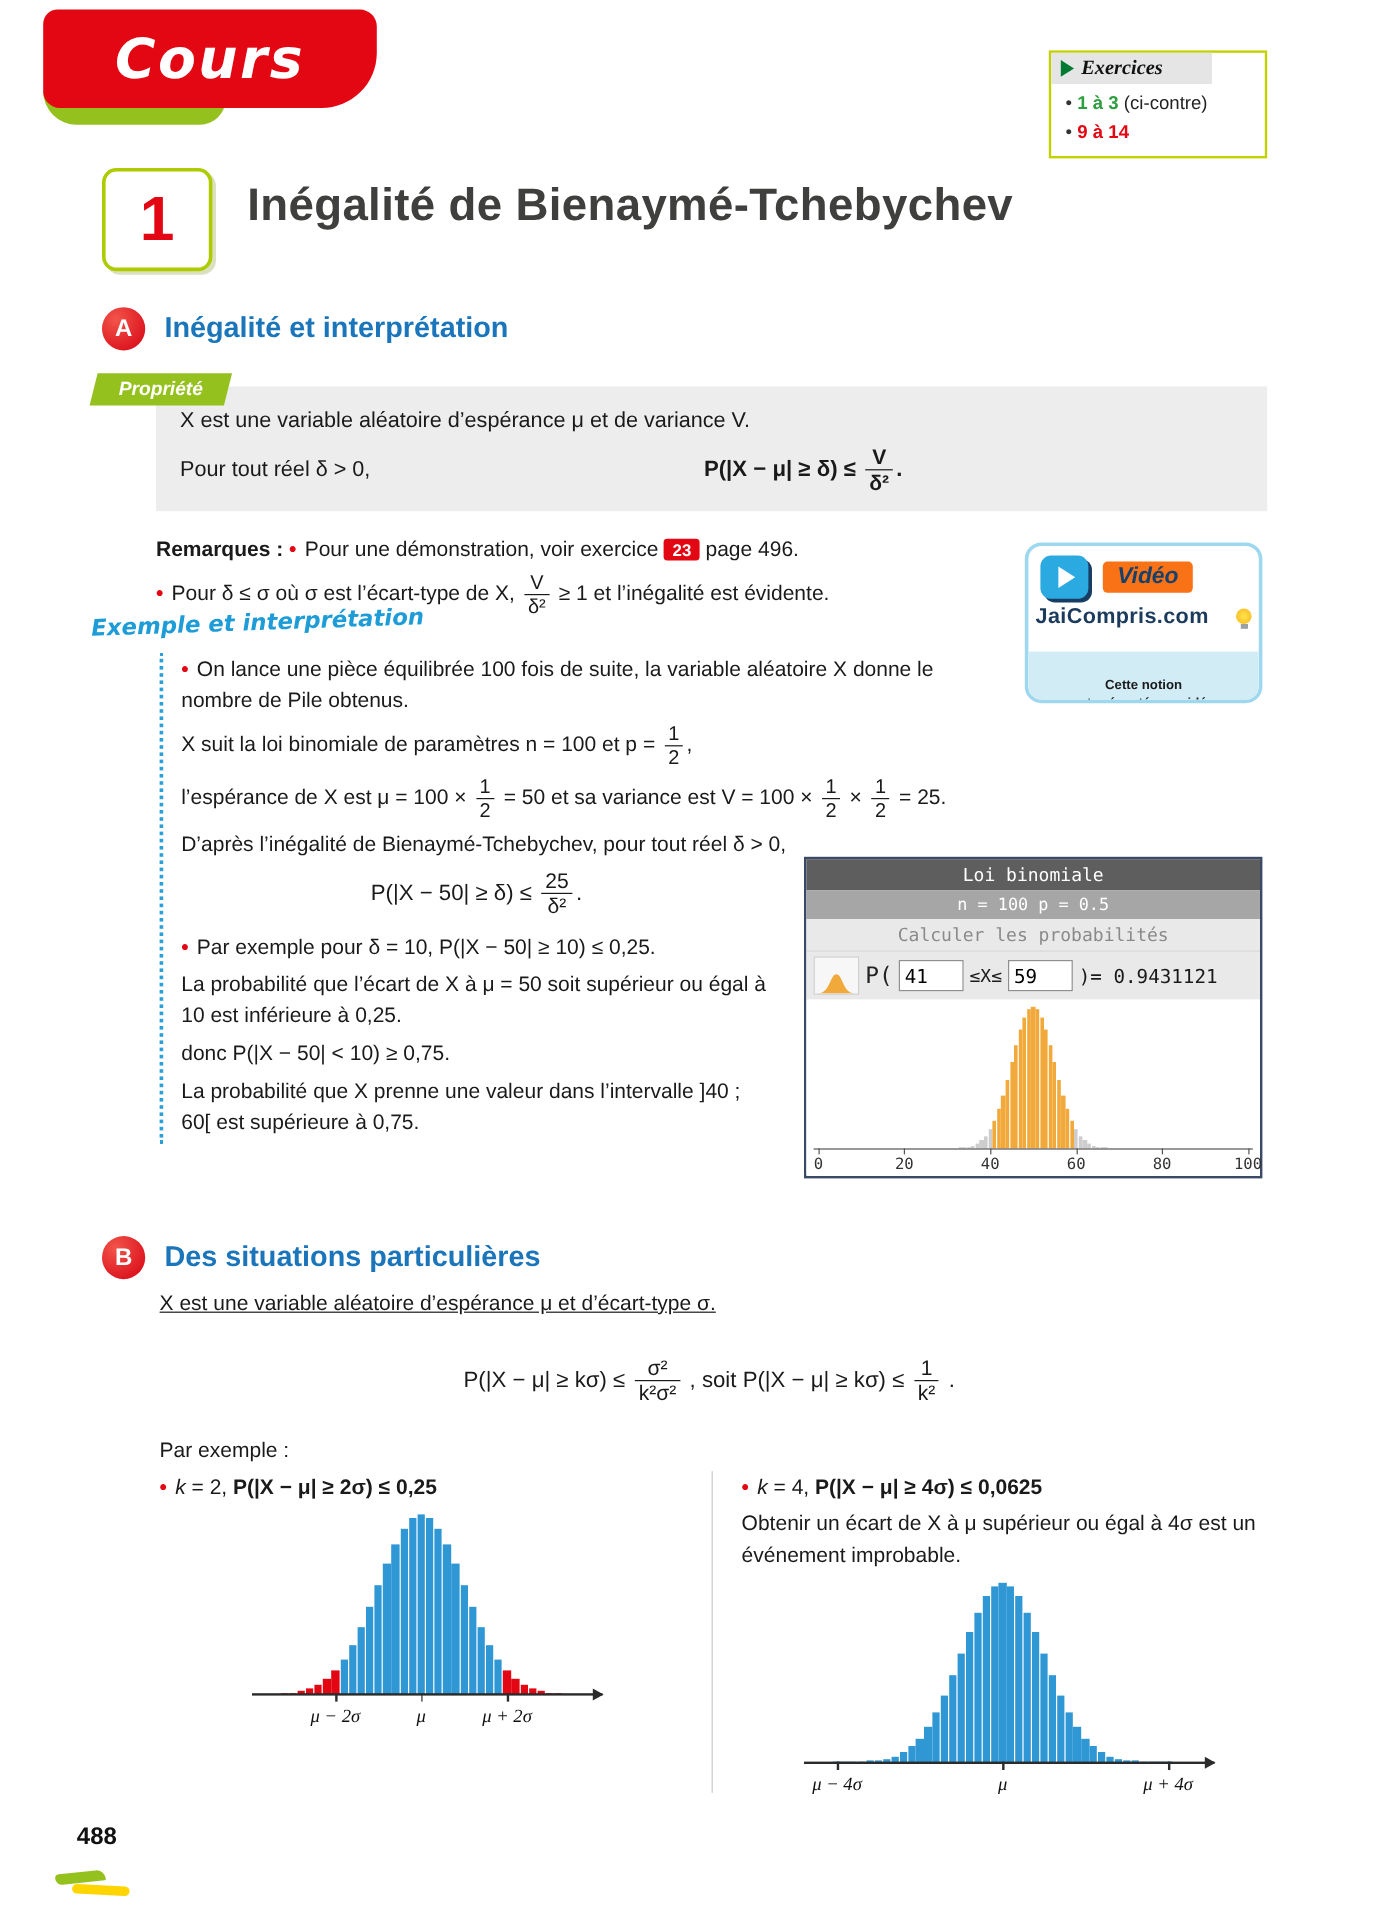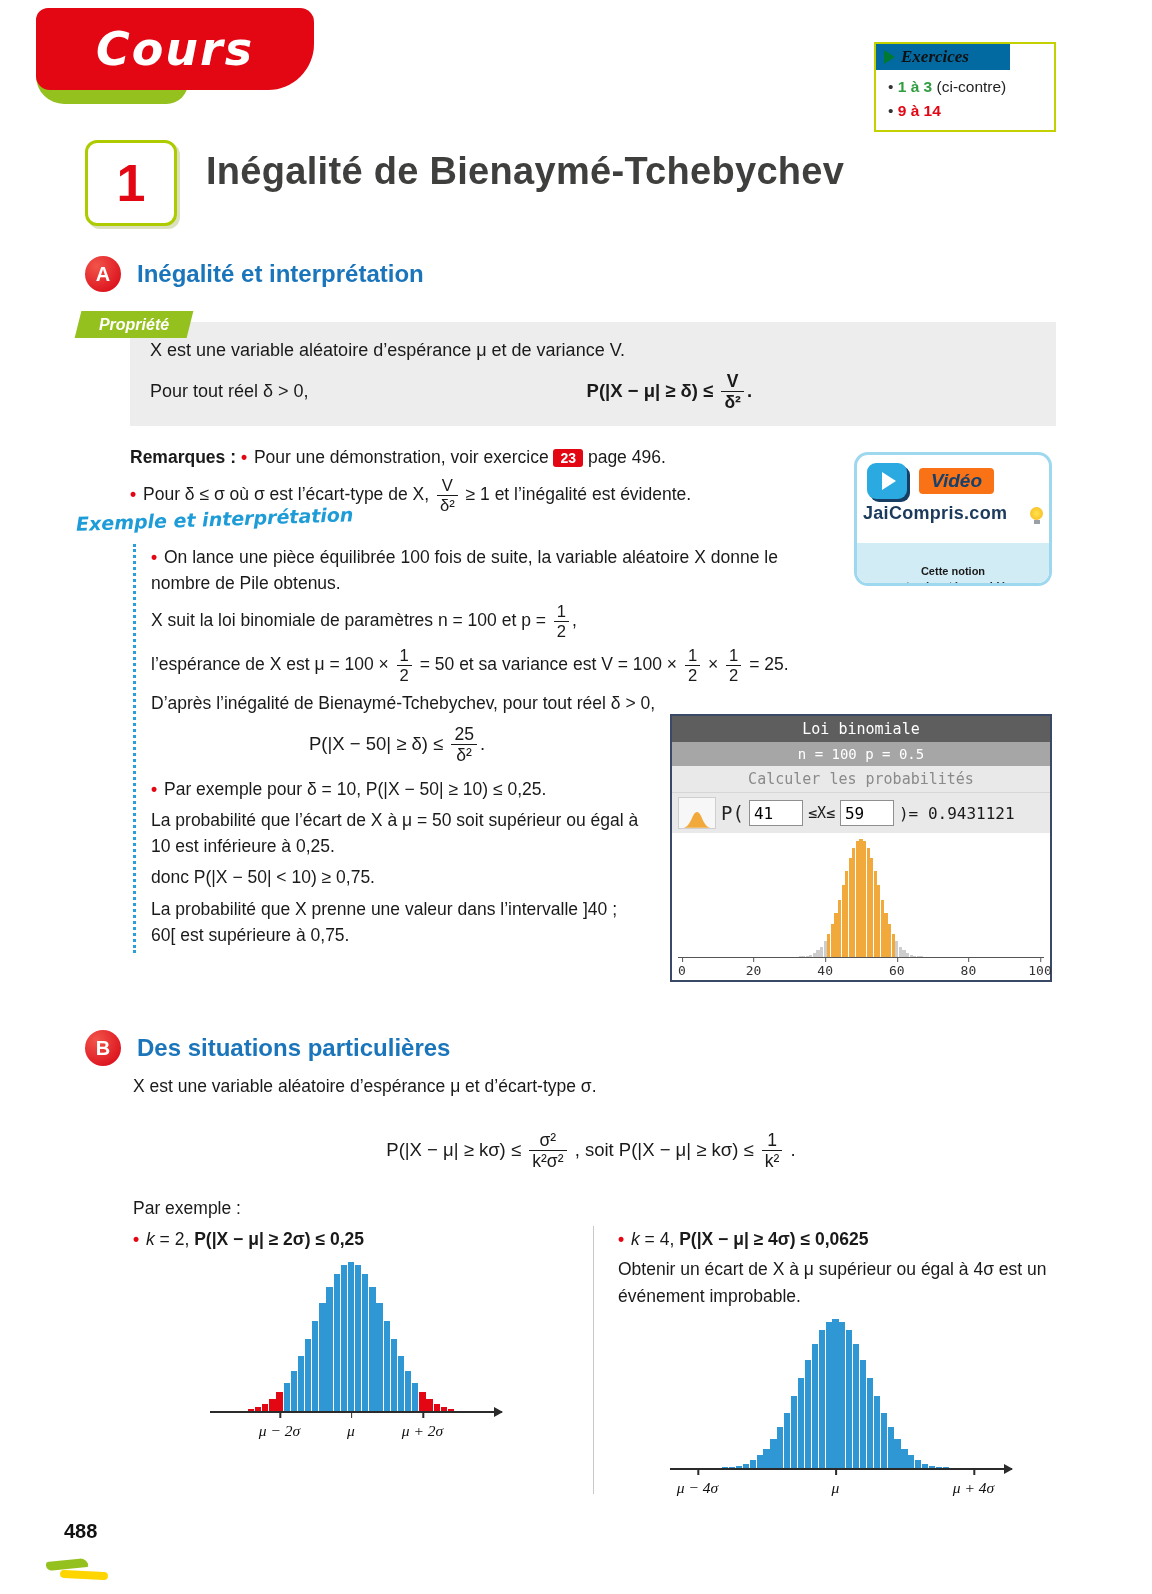--- a/index.html
+++ b/index.html
@@ -10,21 +10,21 @@
   .cours-swoosh { position:absolute; left:36px; top:76px; width:152px; height:28px;
                   background:#95c11f; border-radius:0 0 46px 60px; z-index:1; }
   .cours-tab { position:absolute; left:36px; top:8px; width:278px; height:82px; background:#e30613;
                border-radius:12px 14px 46px 14px; display:flex; align-items:center; justify-content:center; z-index:2; }
   .cours-text { color:#fff; font-style:italic; font-weight:bold; font-size:46px; letter-spacing:2px;
                 font-family:"DejaVu Sans",sans-serif; }
 
   
   .ex-box { position:absolute; left:874px; top:42px; width:178px; background:#fff;
             border:2px solid #c3d100; z-index:2; }
-  .ex-tab { display:flex; align-items:center; gap:6px; background:#0369a1; padding:3px 8px; width:118px; }
+  .ex-tab { display:flex; align-items:center; gap:6px; background:#e5e5e5; padding:3px 8px; width:118px; }
   .ex-arrow { width:0; height:0; border-left:11px solid #007a33; border-top:7px solid transparent; border-bottom:7px solid transparent; }
   .ex-title { font-family:"Liberation Serif","DejaVu Serif",serif; font-style:italic; font-weight:bold; font-size:17px; color:#111; }
   .ex-list { list-style:none; margin:8px 0 10px; padding:0 12px; }
   .ex-list li { font-size:15.5px; margin:6px 0; color:#222; }
   .ex-list li::before { content:"•  "; color:#333; }
   .ex-green { color:#2f9e41; font-weight:bold; }
   .ex-red { color:#e30613; font-weight:bold; }
 
   
   .chapter-num { position:absolute; left:85px; top:140px; width:86px; height:80px;
@@ -110,21 +110,21 @@
   .calc-axis { position:absolute; left:6px; right:6px; bottom:21px; height:1px; background:#555; }
   .calc-labels { position:absolute; left:10px; right:10px; bottom:2px; height:16px; font-size:13px; color:#333; }
 
   
   .bar { position:absolute; bottom:0; }
   .hist-tick { position:absolute; transform:translateX(-50%); white-space:nowrap; top:2px; }
   .hist-tick::before { content:""; position:absolute; left:50%; top:-6px; width:1px; height:5px; background:#555; }
 
   
   .b-intro { position:absolute; left:133px; top:1072px; width:920px; font-size:17.5px; line-height:1.6; }
-  .b-intro p { margin:0; }
+  .b-intro p { margin:0;text-decoration:underline; }
   .b-formula { position:absolute; left:130px; top:1130px; width:922px; text-align:center; font-size:18.5px; }
   .par-exemple { position:absolute; left:133px; top:1198px; font-size:17.5px; }
   .b-cols { position:absolute; left:133px; top:1226px; width:920px; display:flex; }
   .b-col { width:50%; box-sizing:border-box; font-size:17.5px; line-height:1.5; }
   .b-col.colL { padding-right:24px; }
   .b-col.colR { border-left:1px solid #c9c9c9; padding-left:24px; }
   .b-col p { margin:0 0 4px; }
   .b-hist { position:relative; height:175px; margin:10px auto 0; }
   .colL .b-hist { width:250px; }
   .colR .b-hist { width:300px; }

